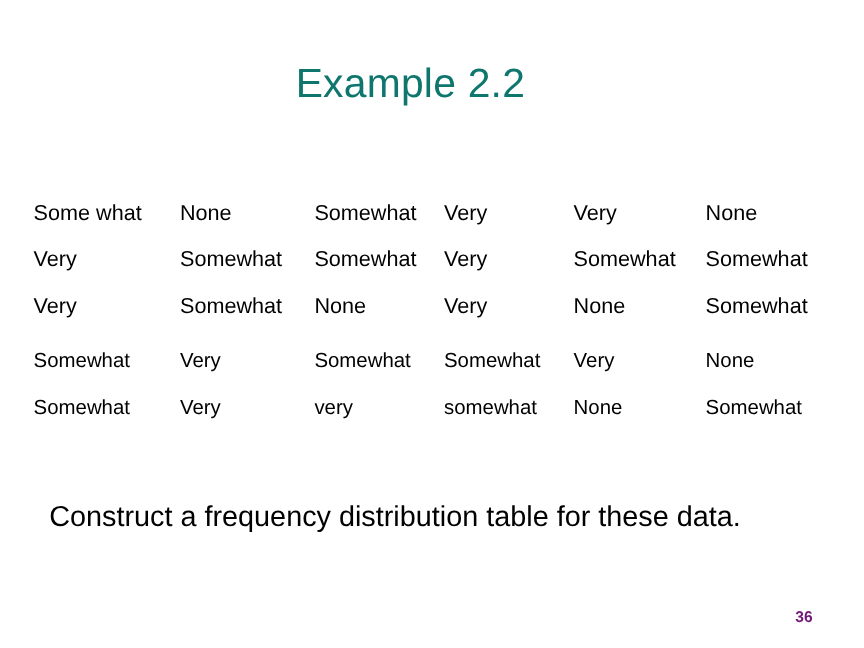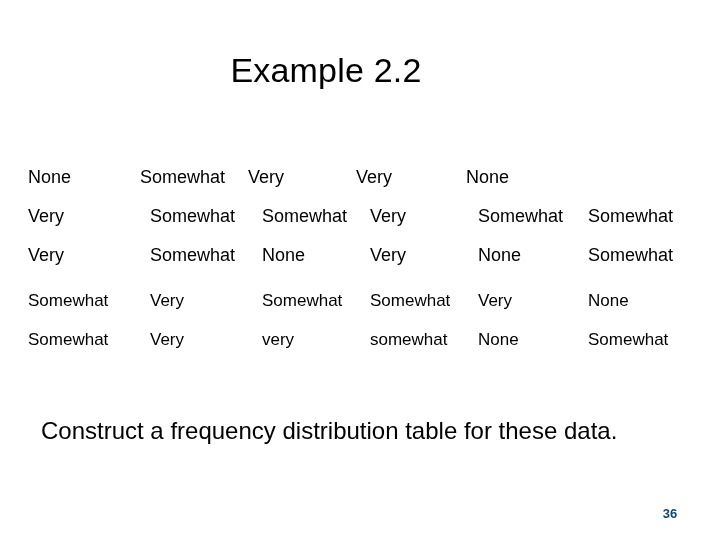--- a/index.html
+++ b/index.html
@@ -20,23 +20,24 @@
   }
   #slide-title {
     position: absolute;
     left: 0;
     top: 48px;
     width: 652px;
     text-align: center;
     font-size: 34px;
     line-height: 44px;
     font-weight: 400;
-    color: #000000;
+    color: #0f766e;
     letter-spacing: 0.2px;
     white-space: pre;
+    padding-left: 16px;
   }
   #data-table {
     position: absolute;
     left: 28px;
     top: 158px;
     width: 664px;
   }
   .data-block {
     display: block;
   }
@@ -81,36 +82,37 @@
     margin-top: 20px;
   }
   #page-number {
     position: absolute;
     left: 650px;
     top: 505px;
     width: 40px;
     text-align: center;
     font-size: 13px;
     line-height: 18px;
-    color: #0c4a6e;
+    color: #701a75;
     font-weight: bold;
   }
 </style>
 </head>
 <body>
 
 <div id="slide">
 
   <div id="slide-title">Example 2.2</div>
 
   <div id="data-table">
 
     <div id="block-upper" class="data-block">
 
       <div class="data-row">
+        <span class="data-cell c0">Some what</span>
         <span class="data-cell c1">None</span>
         <span class="data-cell c2">Somewhat</span>
         <span class="data-cell c3">Very</span>
         <span class="data-cell c4">Very</span>
         <span class="data-cell c5">None</span>
       </div>
 
       <div class="data-row">
         <span class="data-cell c0">Very</span>
         <span class="data-cell c1">Somewhat</span>

